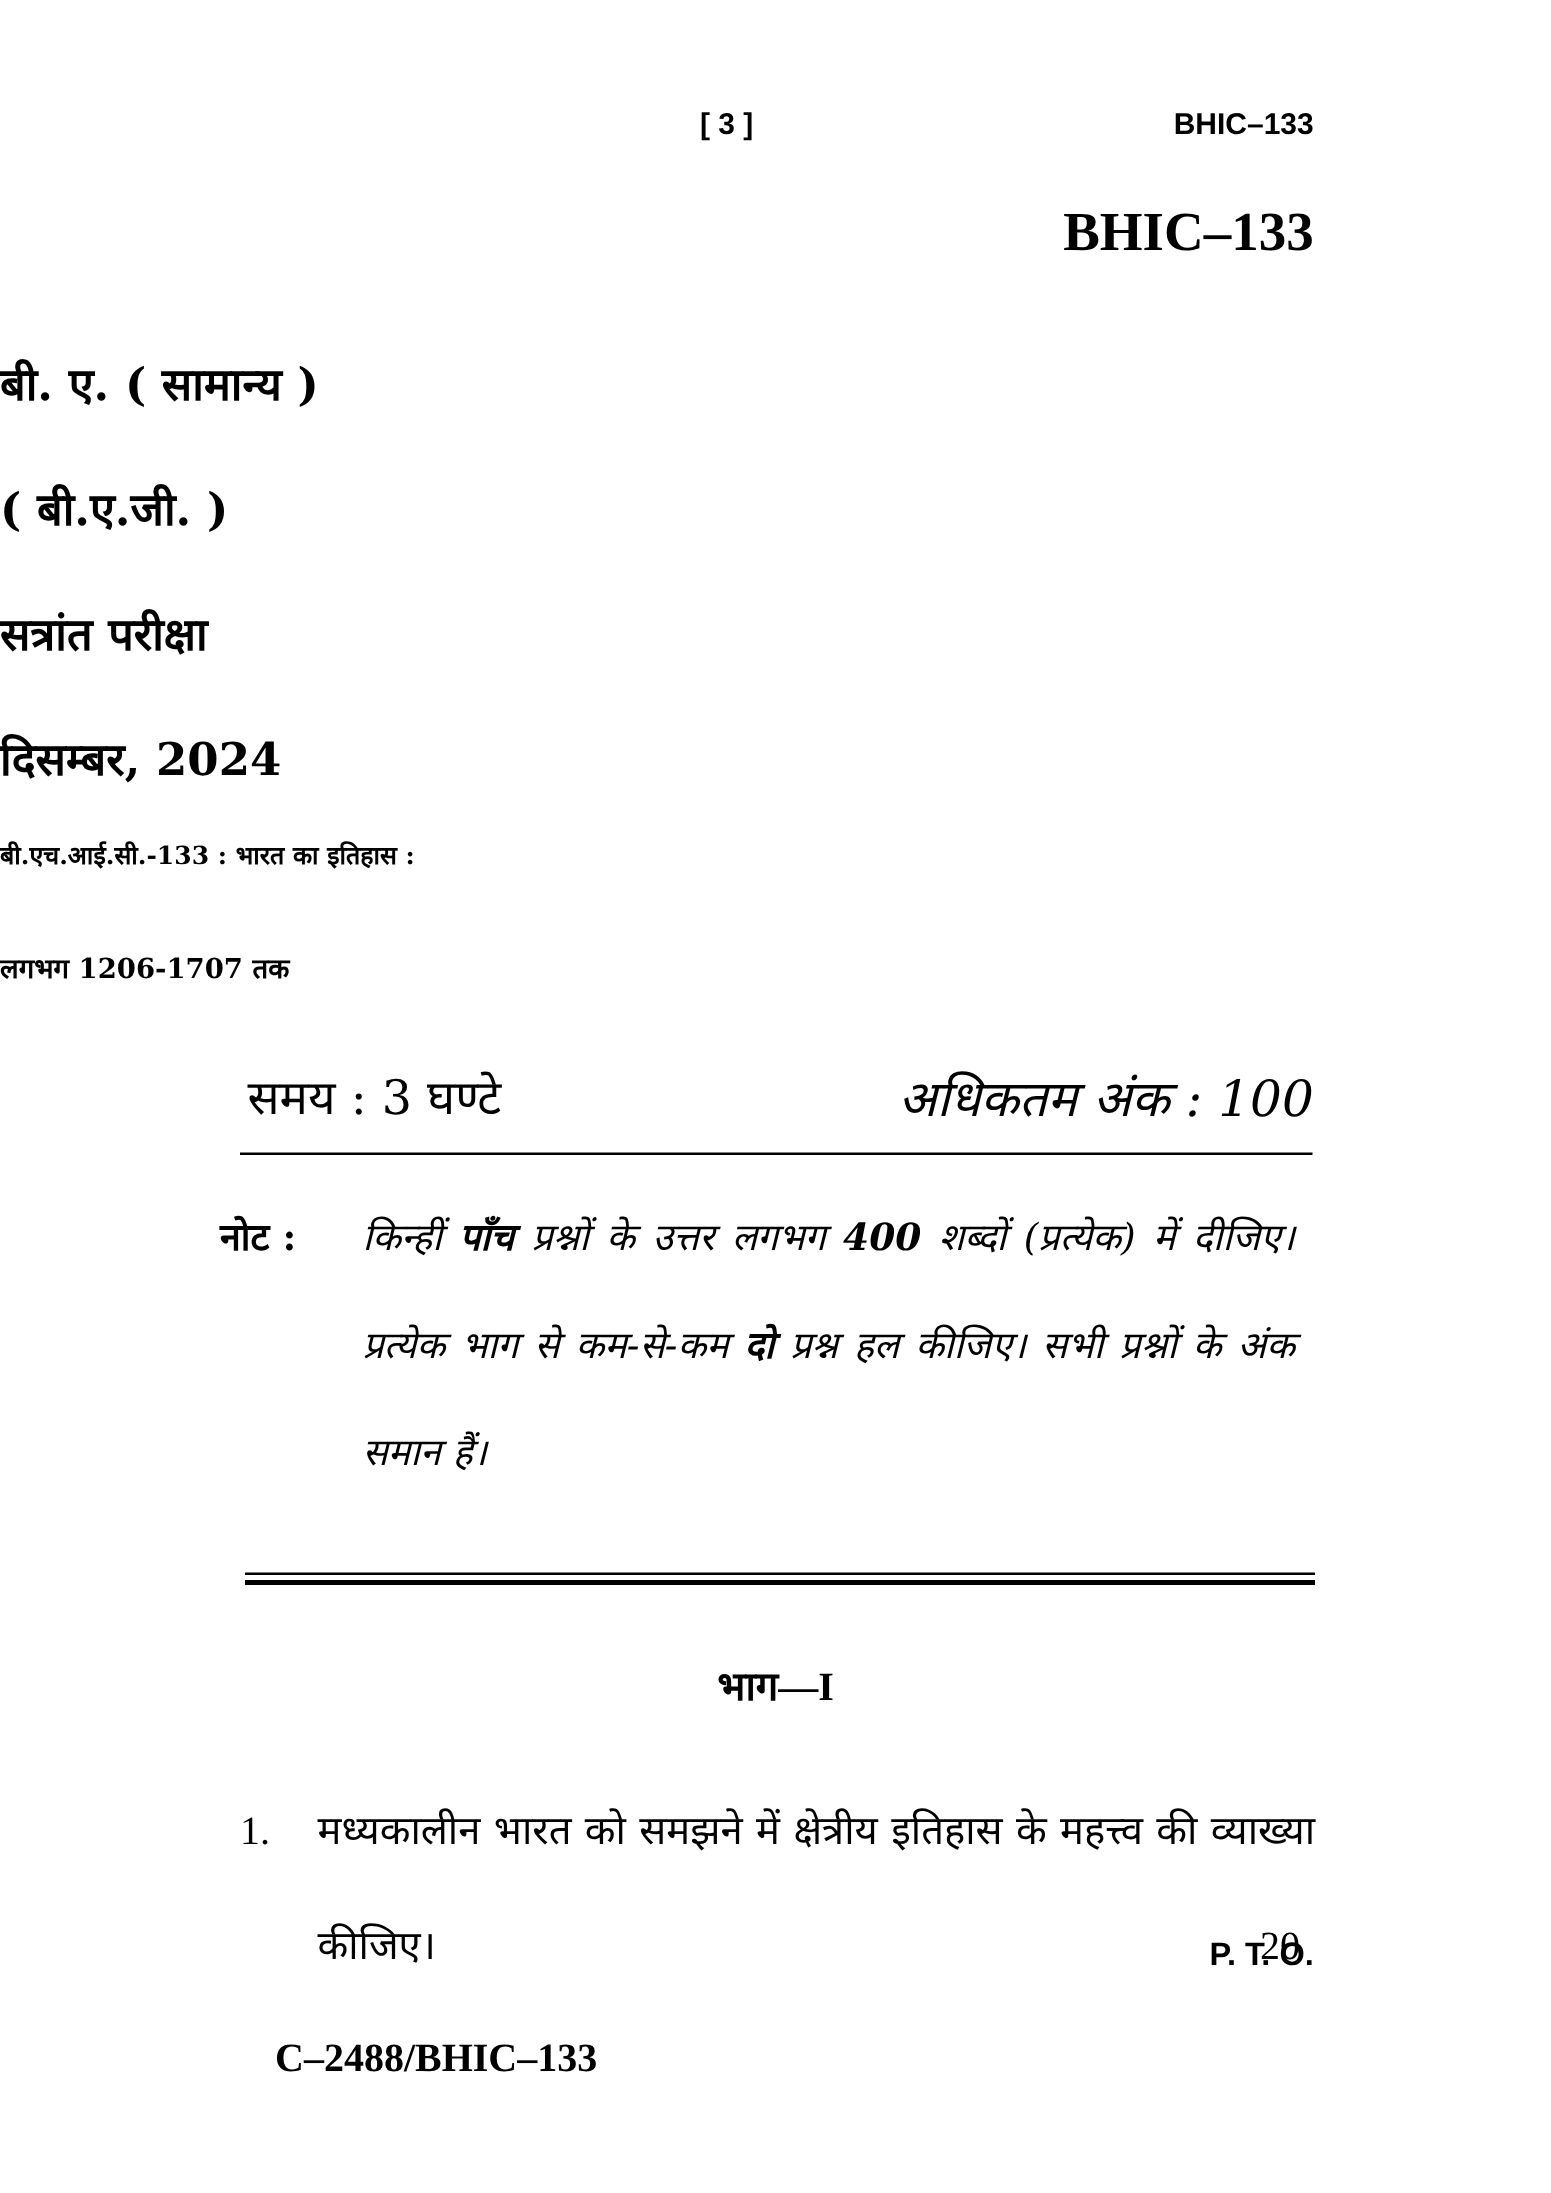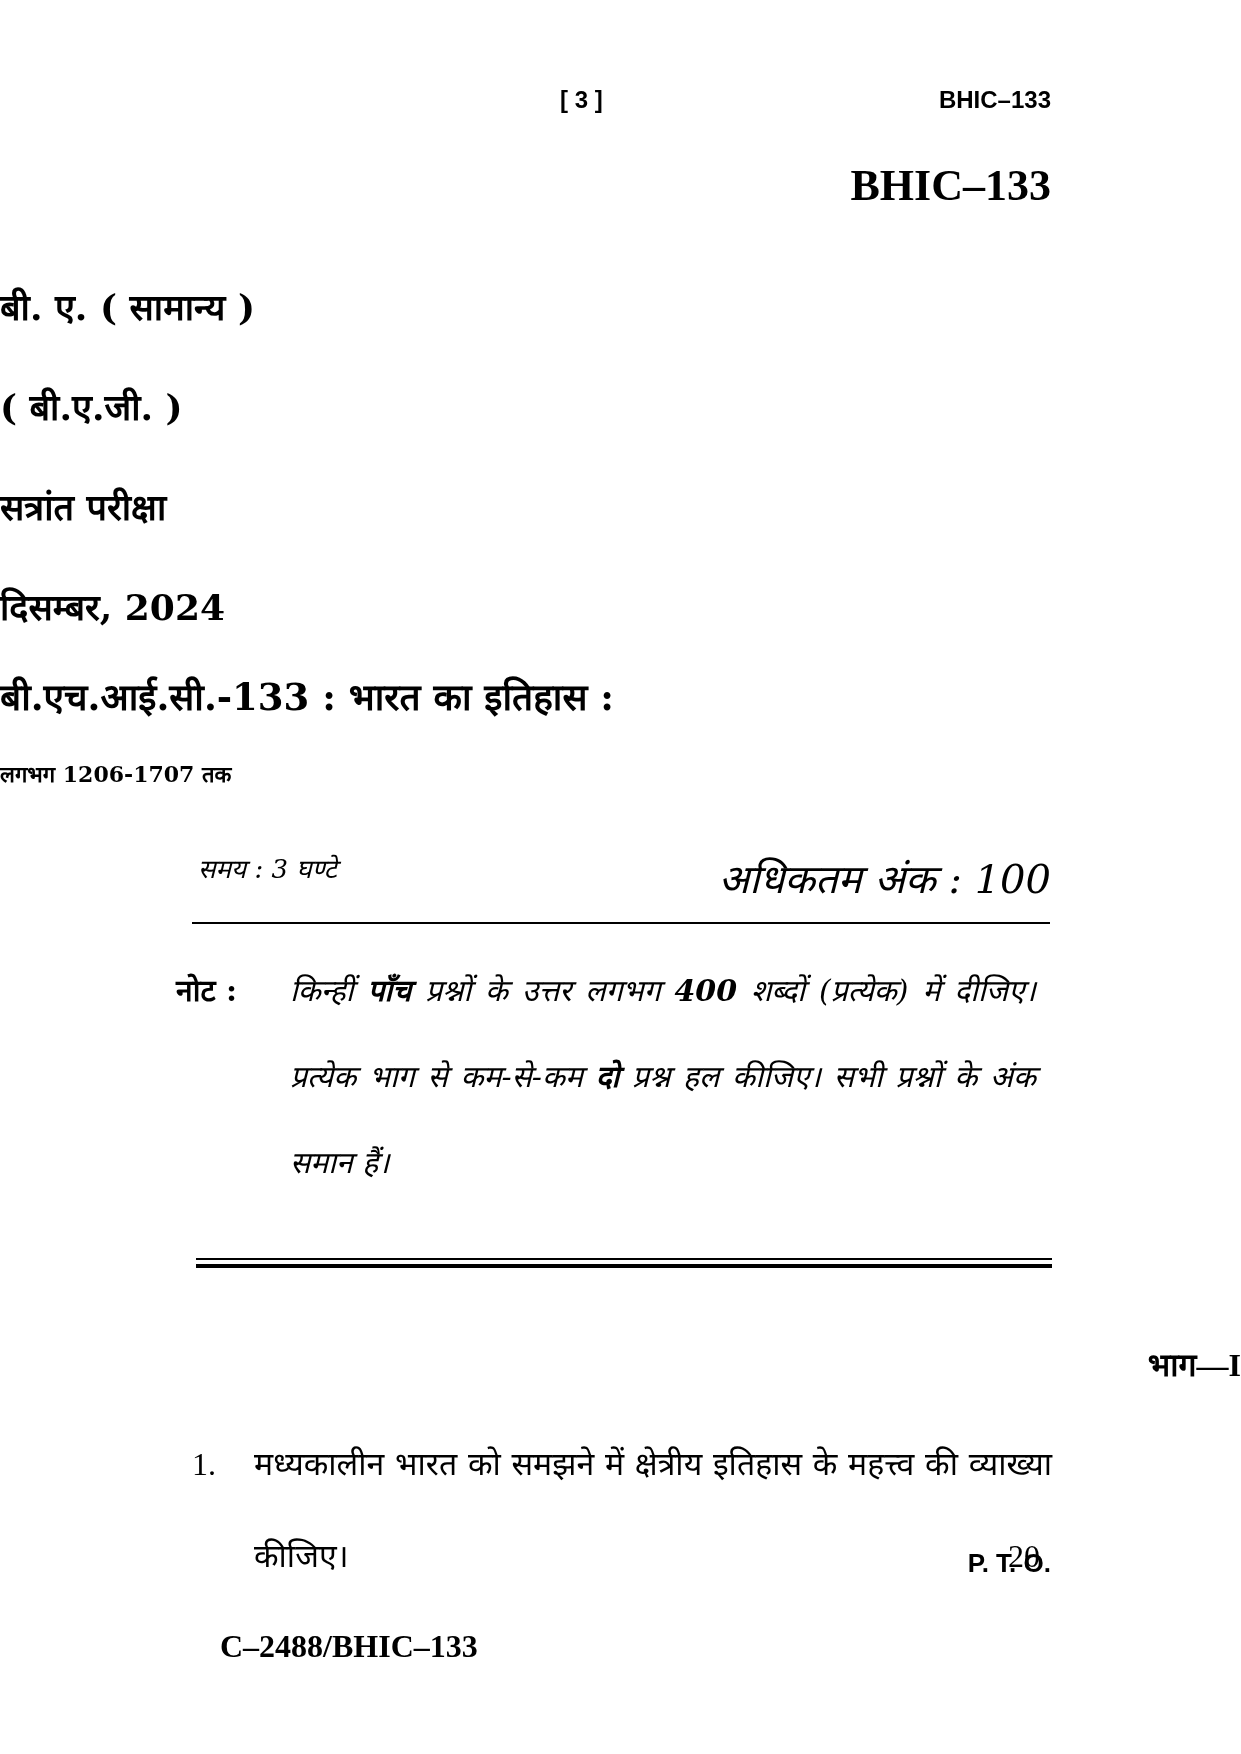--- a/index.html
+++ b/index.html
@@ -6,32 +6,32 @@
   body { width: 1241px; height: 1754px; position: relative; overflow: hidden; color: #000; font-family: "DejaVu Serif", serif; }
   .abs { position: absolute; }
   .hdr-page { left: 560px; top: 86px; font: bold 24px "Liberation Sans", sans-serif; }
   .hdr-code { right: 190px; top: 86px; font: bold 24px "Liberation Sans", sans-serif; }
   .big-code { right: 190px; top: 160px; font: bold 44px "Liberation Serif", serif; }
   .center { left: 0; width: 1241px; font-weight: bold; }
   .t1 { top: 282px; font-size: 36px; }
   .t2 { top: 382px; font-size: 36px; }
   .t3 { top: 482px; font-size: 36px; }
   .t4 { top: 582px; font-size: 36px; }
-  .t5 { top: 670px; font-size: 37px; }
+  .t5 { top: 670px; font-size: 20px; }
   .t6 { top: 758px; font-size: 22px; }
-  .time { left: 198px; top: 850px; font-style: italic; font-size: 26px; }
+  .time { left: 198px; top: 850px; font-size: 38px; }
   .marks { right: 190px; top: 850px; font-style: italic; font-size: 40px; }
   .rule1 { left: 192px; top: 922px; width: 858px; height: 2px; background: #000; }
   .note { left: 176px; top: 948px; width: 860px; font-size: 30px; font-style: italic; line-height: 86px; }
   .note-label { position: absolute; left: 0; top: 0; font-weight: bold; font-style: normal; }
   .note-body { margin-left: 114px; text-align: justify; text-align-last: left; }
   .note-body b { font-style: italic; }
   .rule2 { left: 196px; top: 1258px; width: 856px; height: 2px; background: #000; }
   .rule3 { left: 196px; top: 1264px; width: 856px; height: 4px; background: #000; }
-  .section { left: 0; width: 1241px; text-align: right; top: 1326px; font: bold 32px "Liberation Serif", serif; margin-top: 16px; }
+  .section { left: 0; width: 1241px; text-align: center; top: 1326px; font: bold 32px "Liberation Serif", serif; }
   .q1 { left: 192px; top: 1418px; width: 860px; font-size: 32px; line-height: 92px; font-family: "Liberation Serif", serif; }
   .q-num { position: absolute; left: 0; top: 0; }
   .q-body { margin-left: 62px; text-align: justify; text-align-last: left; position: relative; }
   .q-marks { position: absolute; right: 12px; bottom: 0; }
   .footer-code { left: 196px; top: 1628px; font: bold 32px "Liberation Serif", serif; margin-left: 24px; }
   .footer-pto { right: 190px; top: 1548px; font: bold 26px "Liberation Sans", sans-serif; margin-left: 32px; }
 </style>
 </head>
 <body>
 

